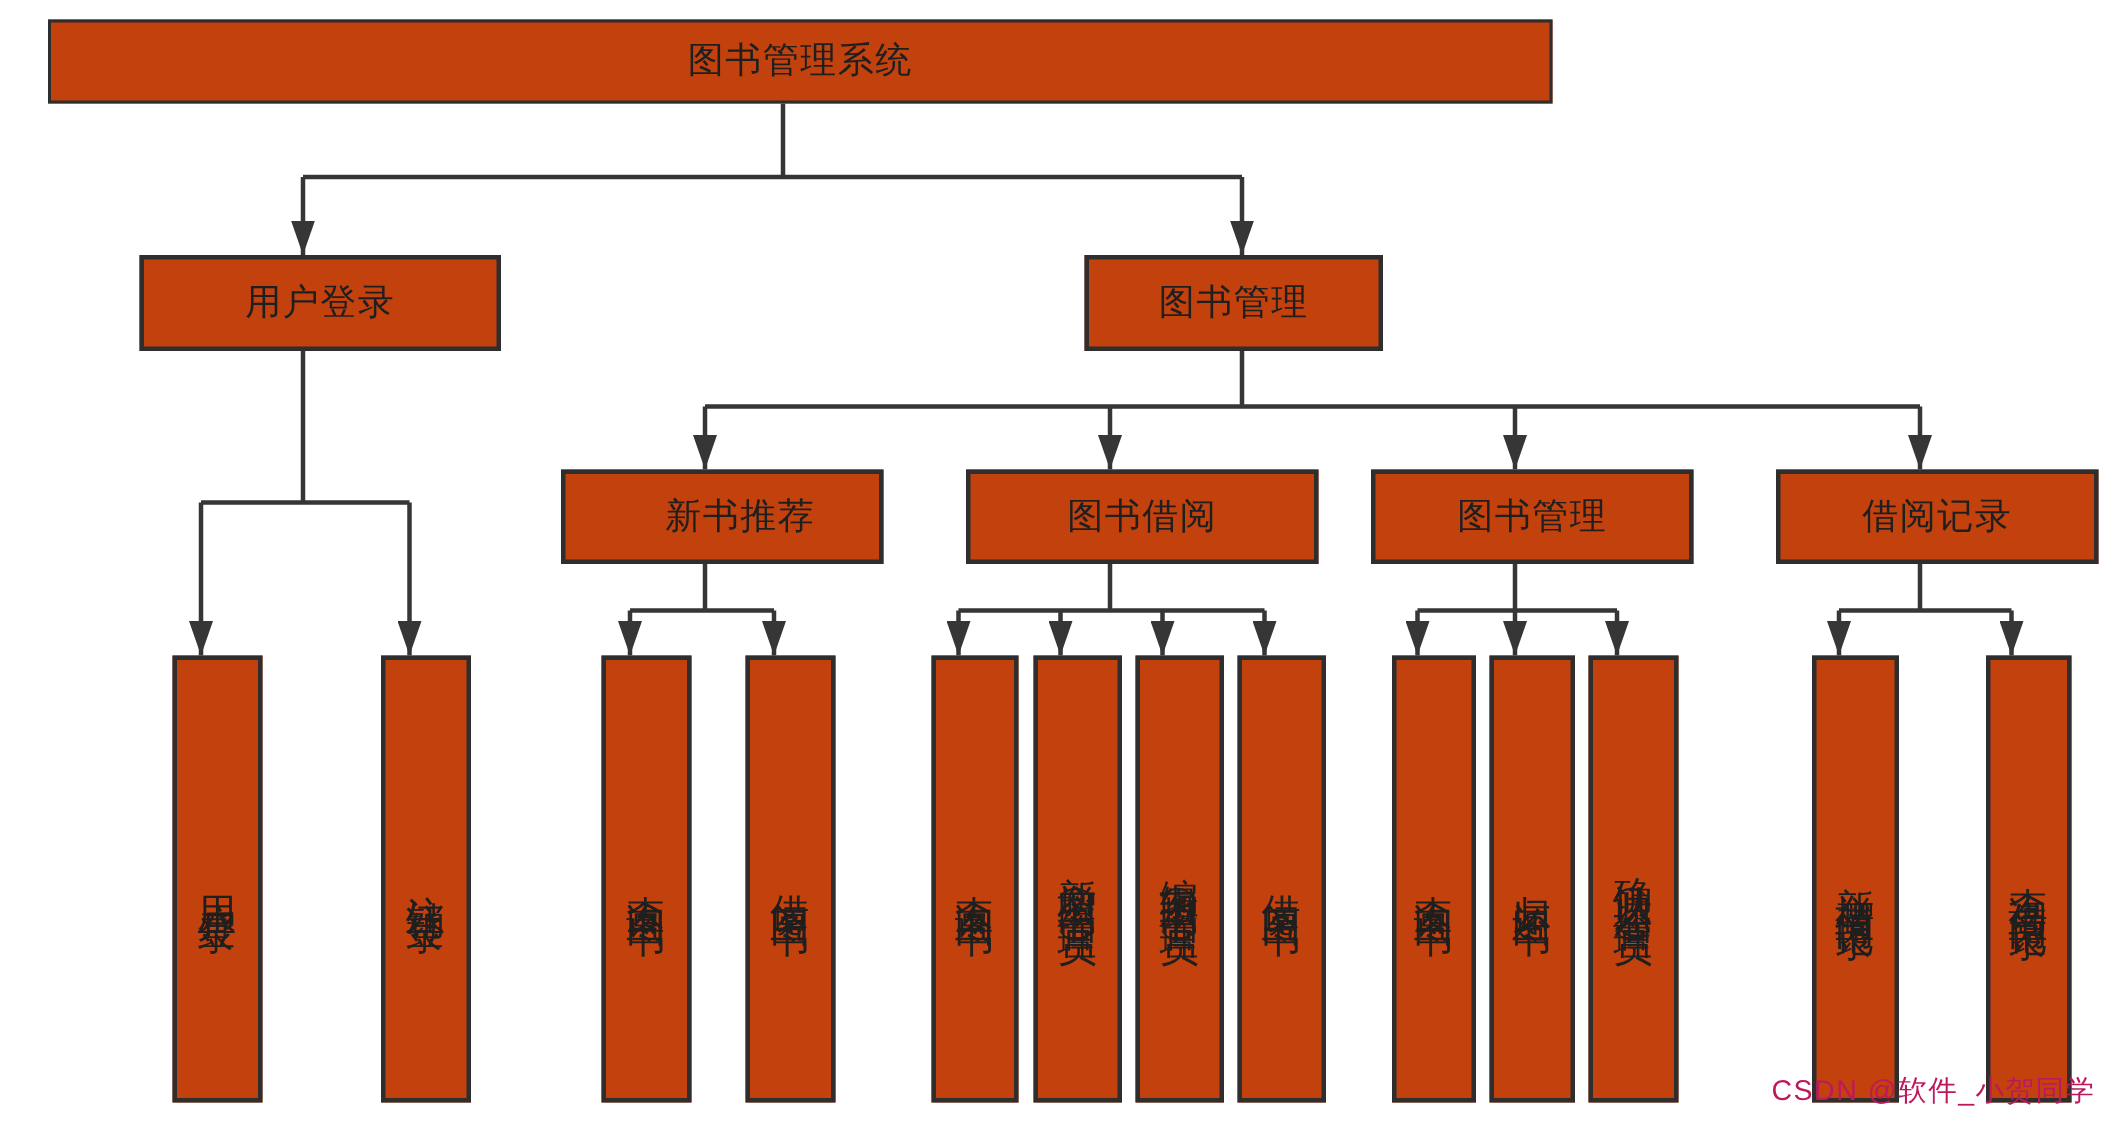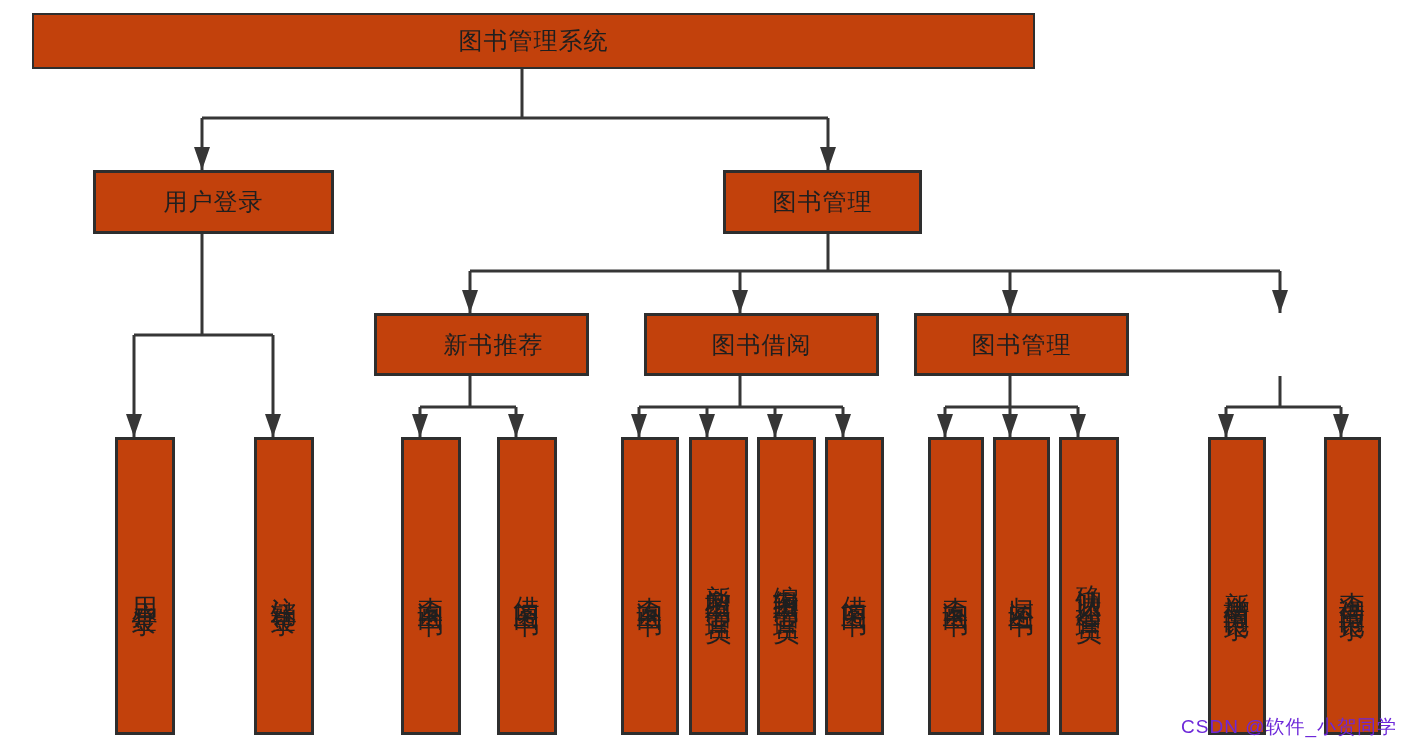--- a/index.html
+++ b/index.html
@@ -45,21 +45,21 @@
     font-size: 26px;
     letter-spacing: 5px;
     line-height: 1;
     white-space: nowrap;
   }
   .watermark {
     position: absolute;
     right: 8px;
     bottom: 7px;
     font-size: 19px;
-    color: #6d28d9;
+    color: #be185d;
     letter-spacing: 1px;
     white-space: nowrap;
     z-index: 10;
   }
 </style>
 </head>
 <body>
 
 <div class="canvas">
 
@@ -117,20 +117,23 @@
 
   <div class="box" style="left:363px; top:313px; width:215px; height:63px;padding-left:24px;">
     <span class="hlabel">新书推荐</span>
   </div>
   <div class="box" style="left:633px; top:313px; width:235px; height:63px;">
     <span class="hlabel">图书借阅</span>
   </div>
   <div class="box" style="left:903px; top:313px; width:215px; height:63px;">
     <span class="hlabel">图书管理</span>
   </div>
+  <div class="box" style="left:1173px; top:313px; width:215px; height:63px;">
+    <span class="hlabel">借阅记录</span>
+  </div>
 
   <div class="box leaf" style="left:104px; top:437px; width:60px; height:298px;">
     <span class="vtext">用户登录</span>
   </div>
   <div class="box leaf" style="left:243px; top:437px; width:60px; height:298px;">
     <span class="vtext">注销登录</span>
   </div>
   <div class="box leaf" style="left:390px; top:437px; width:60px; height:298px;">
     <span class="vtext">查询图书</span>
   </div>

